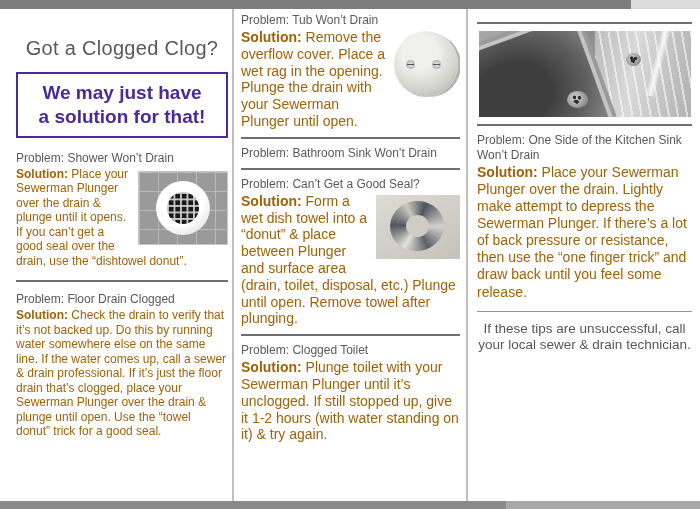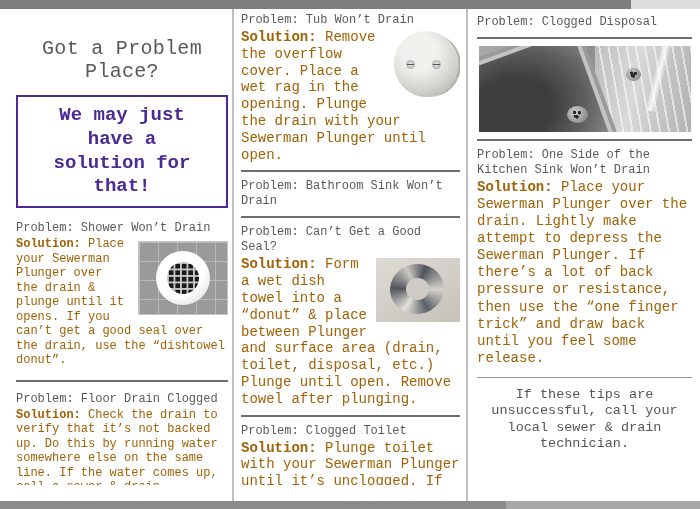--- a/index.html
+++ b/index.html
@@ -9,21 +9,21 @@
 
   
   .top-bar { position:absolute; top:0; left:0; width:631px; height:9px; background:#7d7d7d; }
   .top-bar-right { position:absolute; top:0; left:631px; right:0; height:9px; background:#dcdcdc; }
   .bottom-bar { position:absolute; bottom:0; left:0; width:506px; height:8px; background:#8b8b8b; }
   .bottom-bar-right { position:absolute; bottom:0; left:506px; right:0; height:8px; background:#a8a8a8; }
   .vdiv { position:absolute; top:9px; bottom:8px; width:2px; background:#bfbfbf; }
   .v1 { left:232px; } .v2 { left:466px; }
 
   
-  .col { position:absolute; top:9px; bottom:24px; overflow:hidden;font-family:Liberation Mono, monospace; }
+  .col { position:absolute; top:9px; bottom:24px; overflow:hidden; }
   .col1 { left:16px;  width:212px; padding-top:2px; }
   .col2 { left:241px; width:219px; padding-top:4px; }
   .col3 { left:477px; width:215px; padding-top:6px; }
 
   
   .title { color:#595959; font-size:20px; font-weight:400; text-align:center; margin-top:26px; letter-spacing:.3px; }
   .tagline-box { border:2px solid #4b2a96; margin-top:12px; padding:7px 20px; text-align:center;
                  color:#4b2a96; font-weight:bold; font-size:19px; line-height:1.25; }
   .problem { color:#595959; font-size:12px; line-height:1.25; margin-bottom:1px; }
   .sol { color:#a16207; font-size:14px; line-height:1.22; }
@@ -102,21 +102,21 @@
 <div class="page">
 
   <div class="top-bar"></div>
   <div class="top-bar-right"></div>
   <div class="bottom-bar"></div>
   <div class="bottom-bar-right"></div>
   <div class="vdiv v1"></div>
   <div class="vdiv v2"></div>
 
   <div class="col col1">
-    <div class="title">Got a Problem Place?</div>
+    <div class="title">Got a Clogged Clog?</div>
     <div class="tagline-box">
       <span>We may just have a solution for that!</span>
     </div>
 
     <div class="sec1-l">
       <div class="problem">
         <span>Problem:</span>
         <span>Shower Won’t Drain</span>
       </div>
       <div class="sol">
@@ -195,24 +195,20 @@
       </div>
       <div class="sol">
         <span class="slabel">Solution:</span>
         <span>Plunge toilet with your Sewerman Plunger until it’s unclogged. If still stopped up, give it 1-2 hours (with water standing on it) &amp; try again.</span>
       </div>
     </div>
   </div>
 
   <div class="col col3">
     <div>
-      <div class="problem">
-        <span>Problem:</span>
-        <span>Clogged Disposal</span>
-      </div>
     </div>
 
     <div class="hdiv"></div>
 
     <div class="ph-sink" title="Kitchen double sink photo">
       <div class="rightside"></div>
       <div class="stream"></div>
       <div class="basin"></div>
       <div class="drain d1"></div>
       <div class="drain d2"></div>

